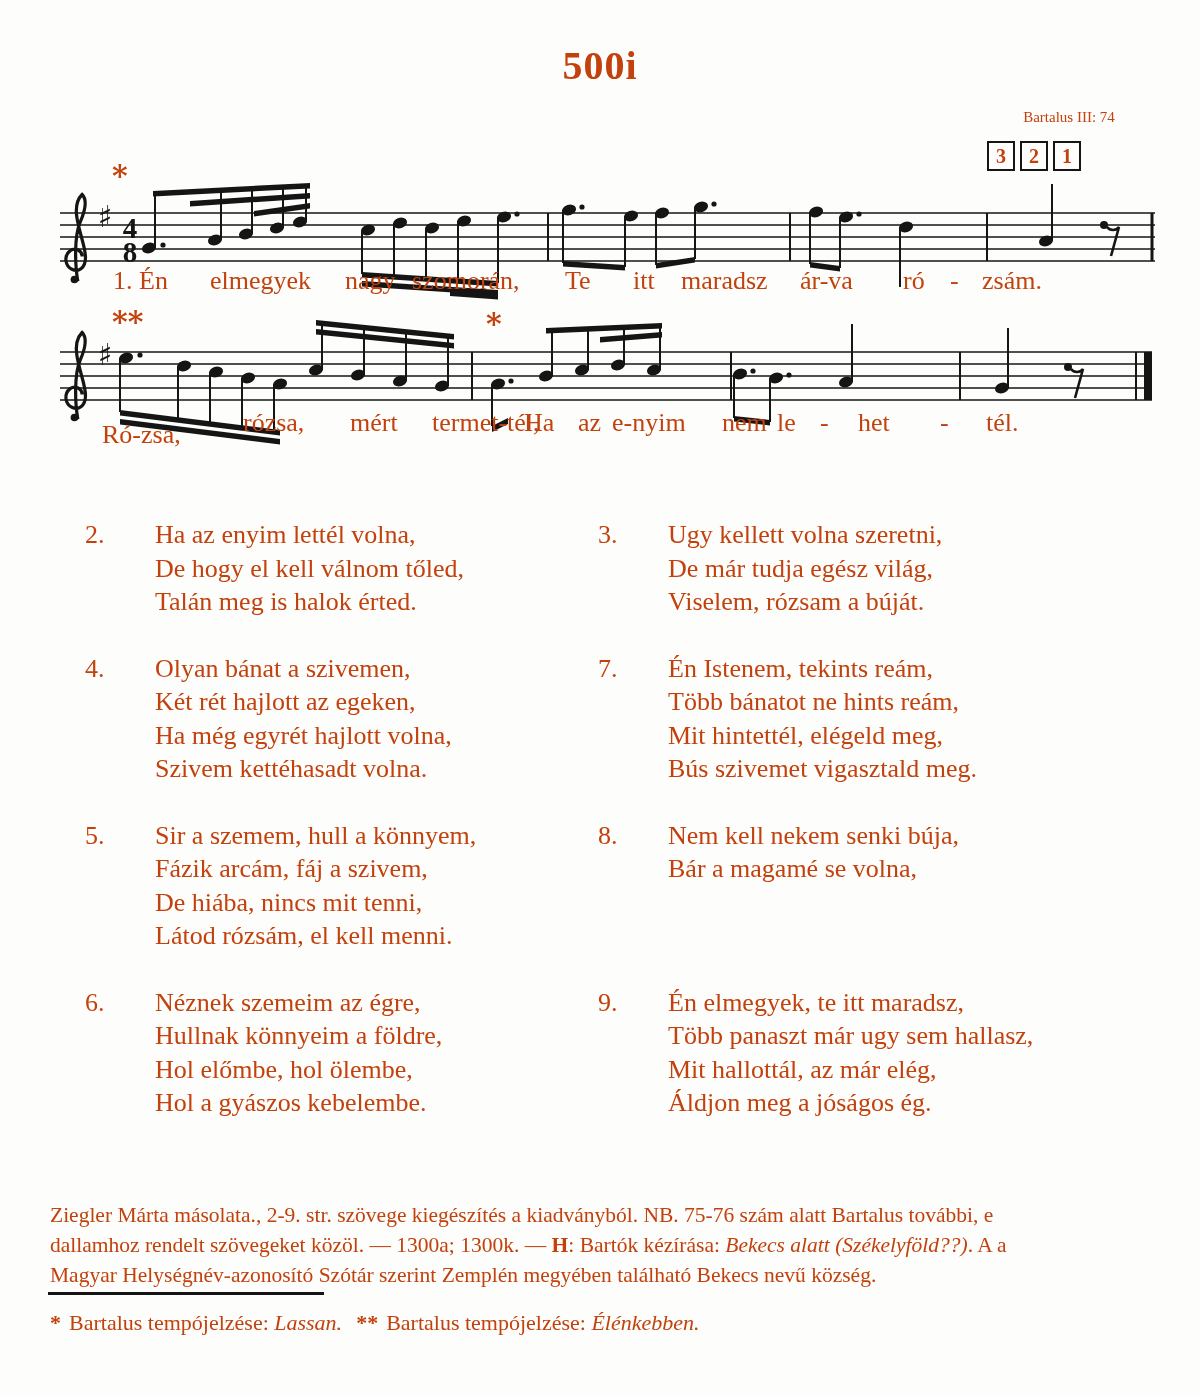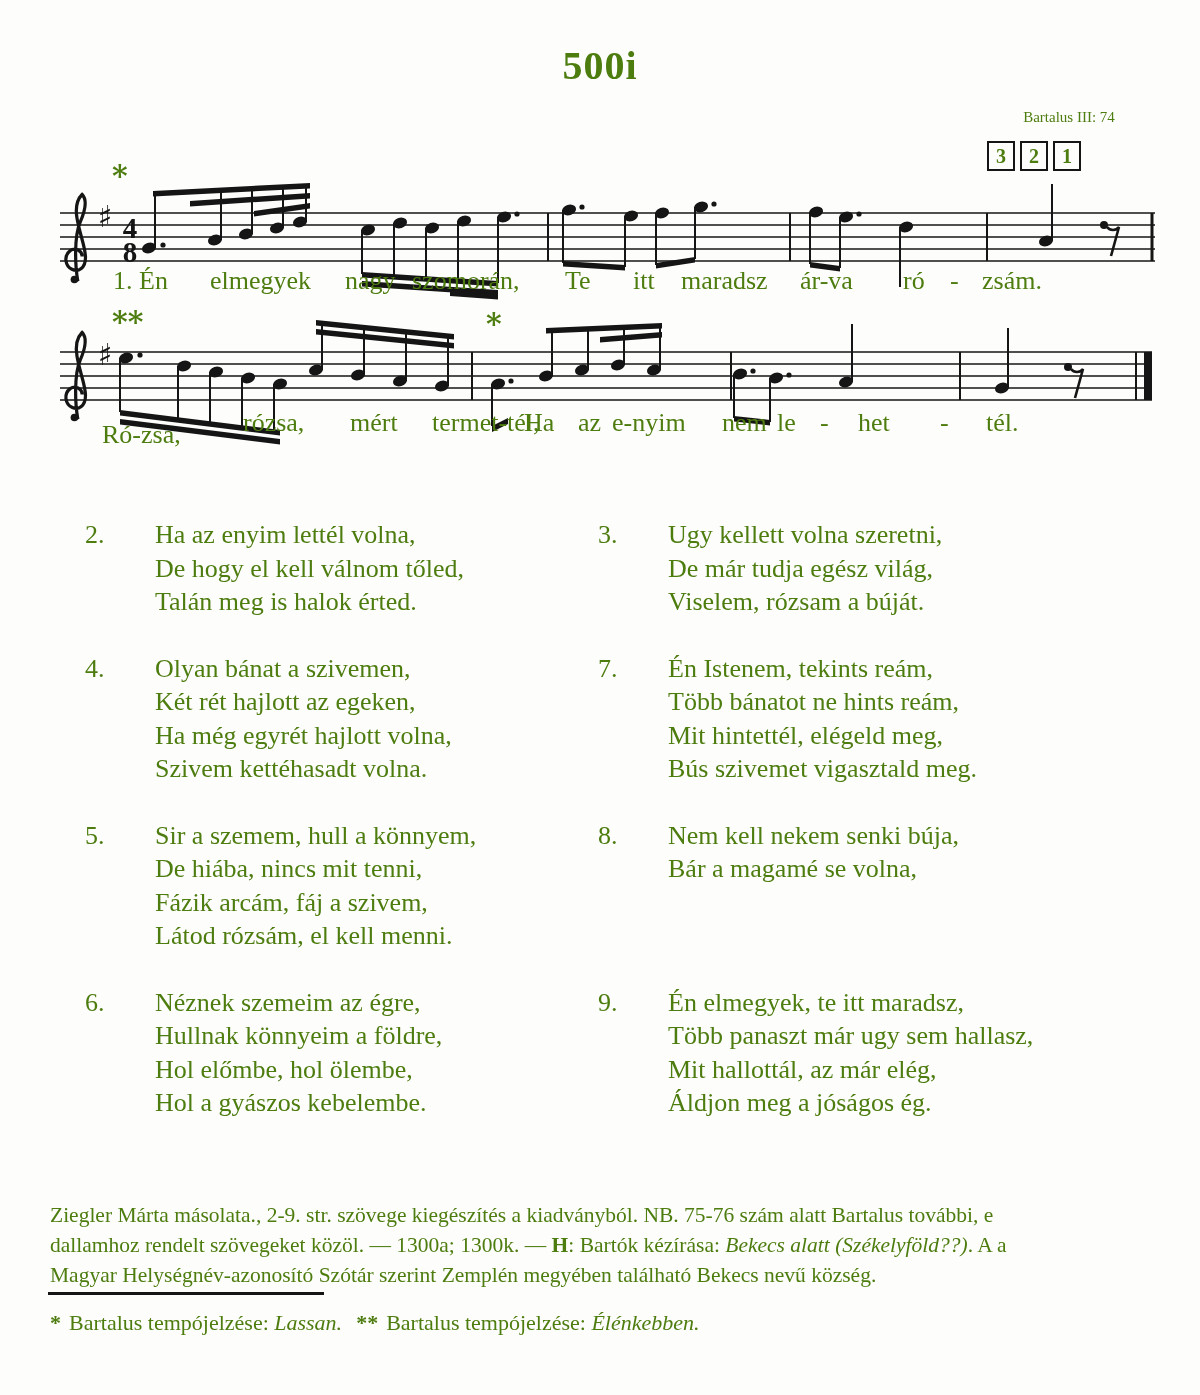--- a/index.html
+++ b/index.html
@@ -1,18 +1,18 @@
 <!DOCTYPE html>
 <html><head>
 <meta charset="utf-8">
 <style>
   html,body{margin:0;padding:0;background:#e8e8e6;}
   #page{
     position:relative;width:1200px;height:1395px;margin:0 auto;
-    background:#fdfdfb;color:#4d7c0f;
+    background:#fdfdfb;color:#c2410c;
     font-family:"Liberation Serif","DejaVu Serif",serif;
     overflow:hidden;
   }
   .abs{position:absolute;}
   
   #title{left:0;top:42px;width:1200px;text-align:center;font-size:40px;font-weight:bold;letter-spacing:1px;}
   #source-ref{left:985px;top:109px;width:168px;text-align:center;font-size:15px;}
   #variant-boxes{left:987px;top:141px;display:flex;gap:5px;}
   .vbox{width:24px;height:26px;border:2.5px solid #151515;font-size:20px;font-weight:bold;
         display:flex;align-items:center;justify-content:center;}
@@ -309,22 +309,22 @@
         <div>Én Istenem, tekints reám,</div>
           <div>Több bánatot ne hints reám,</div>
         <div>Mit hintettél, elégeld meg,</div>
           <div>Bús szivemet vigasztald meg.</div>
       </div>
     </div>
     <div class="verse">
       <div class="vnum">5.</div>
       <div>
         <div>Sir a szemem, hull a könnyem,</div>
-          <div>De hiába, nincs mit tenni,</div>
-        <div>Fázik arcám, fáj a szivem,</div>
+          <div>Fázik arcám, fáj a szivem,</div>
+        <div>De hiába, nincs mit tenni,</div>
           <div>Látod rózsám, el kell menni.</div>
       </div>
     </div>
     <div class="verse">
       <div class="vnum">8.</div>
       <div>
         <div>Nem kell nekem senki búja,</div>
           <div>Bár a magamé se volna,</div>
       </div>
     </div>

